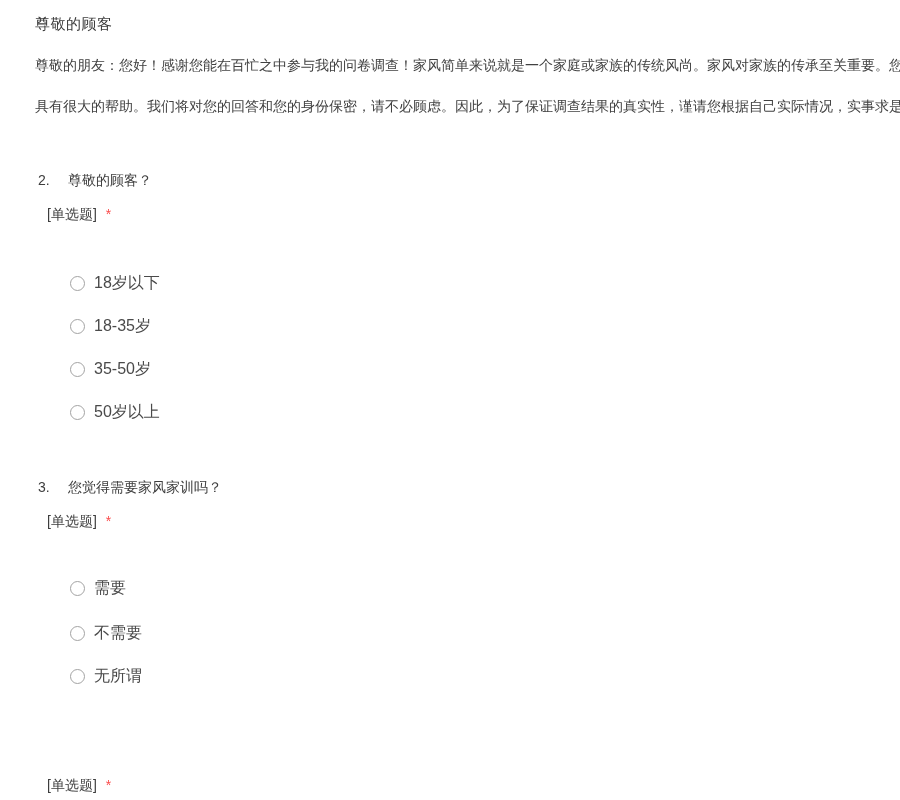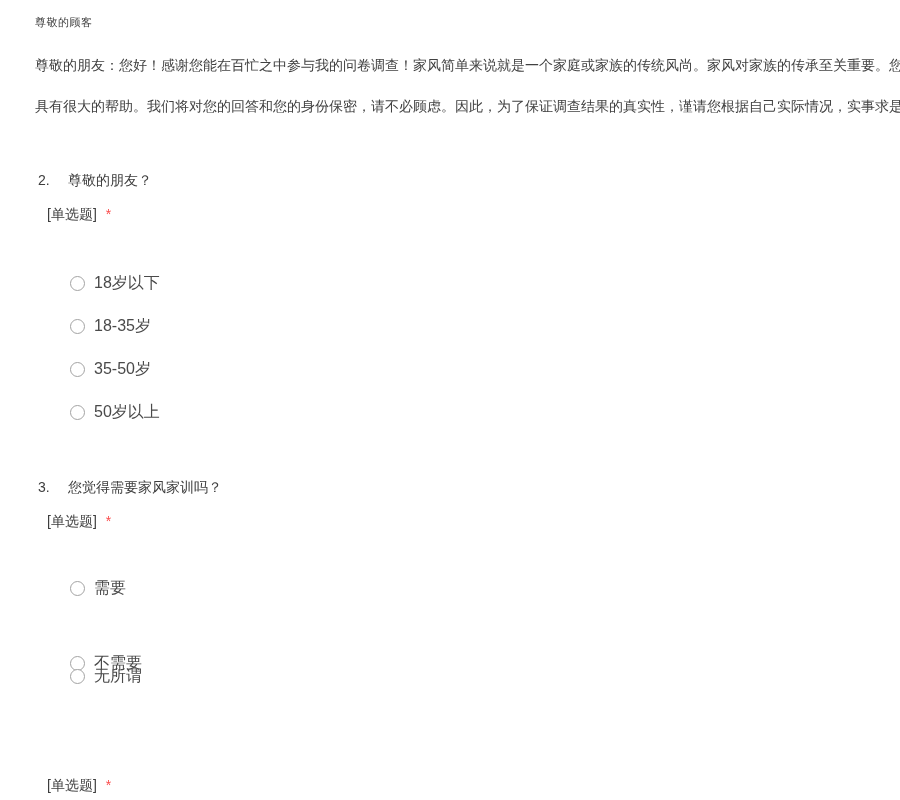--- a/index.html
+++ b/index.html
@@ -13,21 +13,21 @@
     width: 900px;
     height: 800px;
     background: #ffffff;
     overflow: hidden;
   }
   .survey-title {
     position: absolute;
     left: 35px;
     top: 15px;
     margin: 0;
-    font-size: 11px;
+    font-size: 15px;
     font-weight: normal;
     color: #3c3c3c;
     letter-spacing: 0.5px;
   }
   .intro-line {
     position: absolute;
     left: 35px;
     right: 0;
     font-size: 14px;
     color: #414141;
@@ -89,21 +89,21 @@
 <body>
 
 <div class="page">
 
   <h1 class="survey-title">尊敬的顾客</h1>
 
   <div class="intro-line l1">尊敬的朋友：您好！感谢您能在百忙之中参与我的问卷调查！家风简单来说就是一个家庭或家族的传统风尚。家风对家族的传承至关重要。您的意见将是我们统计的</div>
   <div class="intro-line l2">具有很大的帮助。我们将对您的回答和您的身份保密，请不必顾虑。因此，为了保证调查结果的真实性，谨请您根据自己实际情况，实事求是地完成全部题目。衷心</div>
 
   <div class="q-title" style="top:172px">
-    <span class="q-num">2.</span><span class="q-text">尊敬的朋友？</span>
+    <span class="q-num">2.</span><span class="q-text">尊敬的顾客？</span>
   </div>
   <div class="q-type" style="top:206px">
     <span>[单选题]</span><span class="req">*</span>
   </div>
   <div class="option" style="top:275px">
     <span class="radio"></span>
     <span class="opt-label">18岁以下</span>
   </div>
   <div class="option" style="top:318px">
     <span class="radio"></span>
@@ -121,21 +121,21 @@
   <div class="q-title" style="top:479px">
     <span class="q-num">3.</span><span class="q-text">您觉得需要家风家训吗？</span>
   </div>
   <div class="q-type" style="top:513px">
     <span>[单选题]</span><span class="req">*</span>
   </div>
   <div class="option" style="top:580px">
     <span class="radio"></span>
     <span class="opt-label">需要</span>
   </div>
-  <div class="option" style="top:655px">
+  <div class="option" style="top:625px">
     <span class="radio"></span>
     <span class="opt-label">不需要</span>
   </div>
   <div class="option" style="top:668px">
     <span class="radio"></span>
     <span class="opt-label">无所谓</span>
   </div>
 
   <div class="q-type" style="top:777px">
     <span>[单选题]</span><span class="req">*</span>

